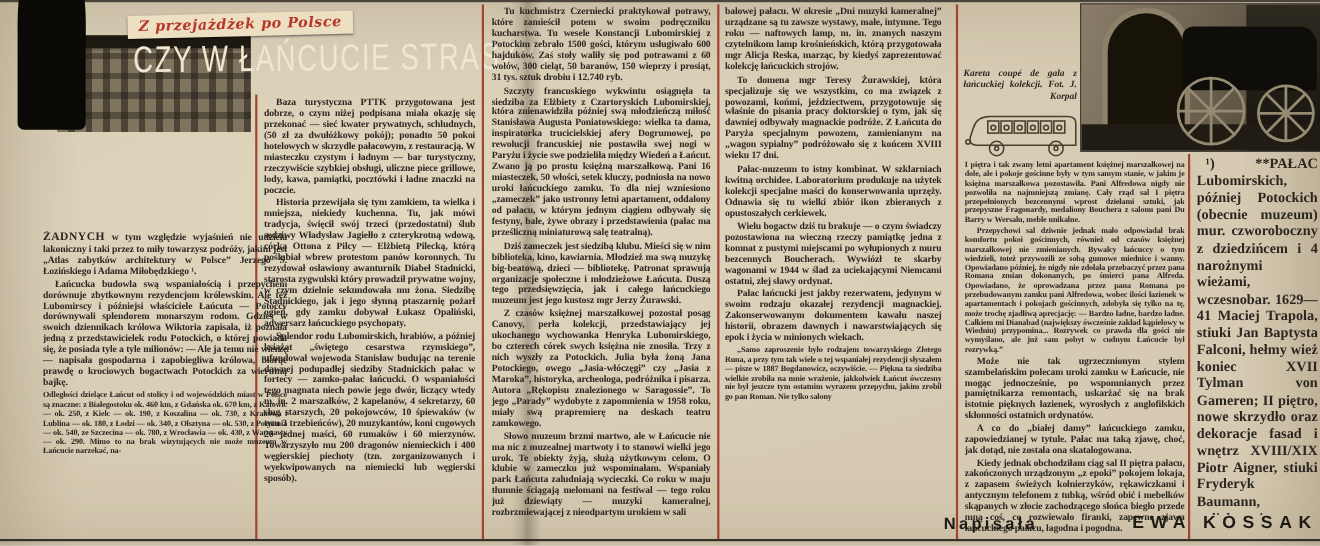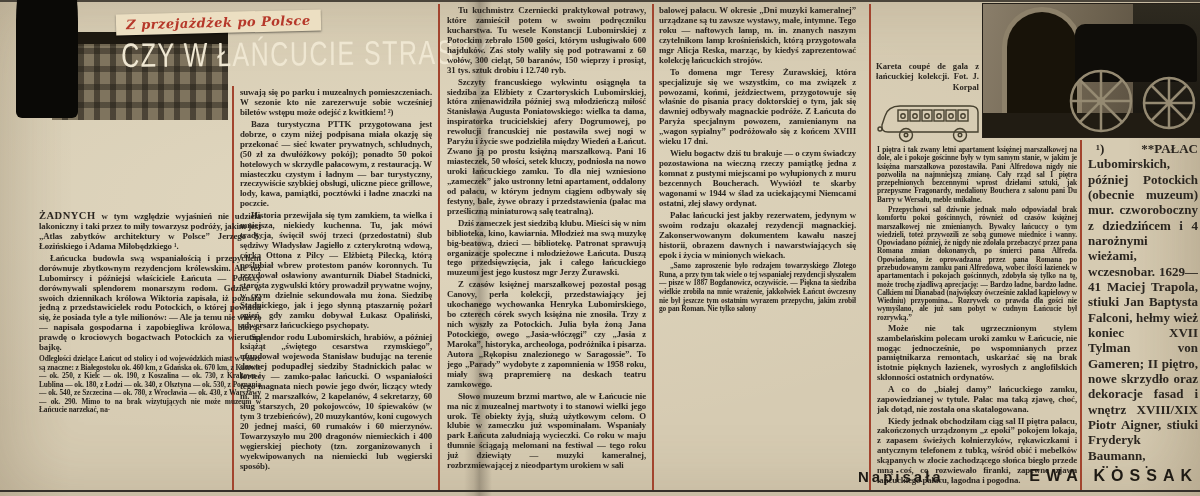--- a/index.html
+++ b/index.html
@@ -41,21 +41,21 @@
   .col p{margin:0 0 2px 0;text-indent:11px;}
   .col p.noindent{text-indent:0;}
   .small{font-size:7.4px;line-height:1.15;font-weight:700;}
   .lead{font-size:10.5px;letter-spacing:.5px;}
   #col1{left:8px;top:210px;width:222px;height:279px;margin-left:31px;}
   #col2{left:240px;top:88px;width:192px;height:401px;}
   #col3{left:447px;top:6px;width:199px;height:483px;}
   #col4{left:659px;top:6px;width:197px;height:483px;}
   #col5{left:877px;top:146px;width:200px;height:343px;}
   #col5 p{line-height:1.12;}
-  .caption{left:876px;top:61px;width:103px;font-family:"Liberation Serif", serif;font-weight:700;font-size:8.6px;line-height:1.2;text-align:justify;text-align-last:right;}
+  .caption{left:876px;top:61px;width:103px;font-family:"Liberation Serif", serif;font-style:italic;font-weight:700;font-size:8.6px;line-height:1.2;text-align:justify;text-align-last:right;}
   .footnote{left:1088px;top:141px;width:110px;height:327px;text-align:justify;font-size:13px;line-height:1.18;font-weight:700;overflow:hidden;}
   .footnote p{margin:0 0 3px 0;text-indent:8px;}
   
   .vrule{width:2px;background:#a2442e;}
   #r1{left:232px;top:86px;height:404px;}
   #r2{left:438px;top:4px;height:486px;}
   #r3{left:652px;top:4px;height:486px;}
   #r4{left:869px;top:4px;height:486px;}
   #r5{left:1080px;top:140px;height:350px;}
   .topline{left:0;top:0;width:1200px;height:2px;background:#4a443a;}
@@ -95,38 +95,38 @@
   <div class="abs vrule" id="r4"></div>
   <div class="abs vrule" id="r5"></div>
 
   <div class="col" id="col1">
     <p class="noindent"><span class="lead">ŻADNYCH</span><span> w tym względzie wyjaśnień nie udziela lakoniczny i taki przez to miły towarzysz podróży, jakim jest „Atlas zabytków architektury w Polsce” Jerzego S. Łozińskiego i Adama Miłobędzkiego ¹.</span></p>
     <p>Łańcucka budowla swą wspaniałością i przepychem dorównuje zbytkownym rezydencjom królewskim. Ale też Lubomirscy i późniejsi właściciele Łańcuta — Potoccy dorównywali splendorem monarszym rodom. Gdzieś w swoich dziennikach królowa Wiktoria zapisała, iż poznała jedną z przedstawicielek rodu Potockich, o której powiada się, że posiada tyle a tyle milionów: — Ale ja temu nie wierzę — napisała gospodarna i zapobiegliwa królowa, biorąc prawdę o krociowych bogactwach Potockich za wierutną bajkę.</p>
     <p class="small noindent">Odległości dzielące Łańcut od stolicy i od wojewódzkich miast w Polsce są znaczne: z Białegostoku ok. 460 km, z Gdańska ok. 670 km, z Katowic — ok. 250, z Kielc — ok. 190, z Koszalina — ok. 730, z Krakowa i Lublina — ok. 180, z Łodzi — ok. 340, z Olsztyna — ok. 530, z Poznania — ok. 540, ze Szczecina — ok. 780, z Wrocławia — ok. 430, z Warszawy — ok. 290. Mimo to na brak wizytujących nie może muzeum w Łańcucie narzekać, na-</p>
   </div>
 
   <div class="col" id="col2">
-    <p class="noindent">suwają się po parku i muzealnych pomieszczeniach. W sezonie kto nie zarezerwuje sobie wcześniej biletów wstępu może odejść z kwitkiem! ²)</p>
     <p>Baza turystyczna PTTK przygotowana jest dobrze, o czym niżej podpisana miała okazję się przekonać — sieć kwater prywatnych, schludnych, (50 zł za dwułóżkowy pokój); ponadto 50 pokoi hotelowych w skrzydle pałacowym, z restauracją. W miasteczku czystym i ładnym — bar turystyczny, rzeczywiście szybkiej obsługi, uliczne piece grillowe, lody, kawa, pamiątki, pocztówki i ładne znaczki na poczcie.</p>
     <p>Historia przewijała się tym zamkiem, ta wielka i mniejsza, niekiedy kuchenna. Tu, jak mówi tradycja, święcił swój trzeci (przedostatni) ślub sędziwy Władysław Jagiełło z czterykrotną wdową, córką Ottona z Pilcy — Elżbietą Pilecką, którą poślubiał wbrew protestom panów koronnych. Tu rezydował osławiony awanturnik Diabeł Stadnicki, starosta zygwulski który prowadził prywatne wojny, w czym dzielnie sekundowała mu żona. Siedzibę Stadnickiego, jak i jego słynną ptaszarnię pożarł ogień, gdy zamku dobywał Łukasz Opaliński, adwersarz łańcuckiego psychopaty.</p>
     <p>Splendor rodu Lubomirskich, hrabiów, a później książąt „świętego cesarstwa rzymskiego”, ufundował wojewoda Stanisław budując na terenie dawnej podupadłej siedziby Stadnickich pałac w fortecy — zamko-pałac łańcucki. O wspaniałości tego magnata niech powie jego dwór, liczący wtedy m. in. 2 marszałków, 2 kapelanów, 4 sekretarzy, 60 sług starszych, 20 pokojowców, 10 śpiewaków (w tym 3 trzebieńców), 20 muzykantów, koni cugowych 20 jednej maści, 60 rumaków i 60 mierzynów. Towarzyszyło mu 200 dragonów niemieckich i 400 węgierskiej piechoty (tzn. zorganizowanych i wyekwipowanych na niemiecki lub węgierski sposób).</p>
   </div>
 
   <div class="col" id="col3">
     <p>Tu kuchmistrz Czerniecki praktykował potrawy, które zamieścił potem w swoim podręczniku kucharstwa. Tu wesele Konstancji Lubomirskiej z Potockim zebrało 1500 gości, którym usługiwało 600 hajduków. Zaś stoły waliły się pod potrawami z 60 wołów, 300 cieląt, 50 baranów, 150 wieprzy i prosiąt, 31 tys. sztuk drobiu i 12.740 ryb.</p>
     <p>Szczyty francuskiego wykwintu osiągnęła ta siedziba za Elżbiety z Czartoryskich Lubomirskiej, która znienawidziła później swą młodzieńczą miłość Stanisława Augusta Poniatowskiego: wielka ta dama, inspiratorka trucicielskiej afery Dogrumowej, po rewolucji francuskiej nie postawiła swej nogi w Paryżu i życie swe podzieliła między Wiedeń a Łańcut. Zwano ją po prostu księżną marszałkową. Pani 16 miasteczek, 50 włości, setek kluczy, podniosła na nowo uroki łańcuckiego zamku. To dla niej wzniesiono „zameczek” jako ustronny letni apartament, oddalony od pałacu, w którym jednym ciągiem odbywały się festyny, bale, żywe obrazy i przedstawienia (pałac ma prześliczną miniaturową salę teatralną).</p>
     <p>Dziś zameczek jest siedzibą klubu. Mieści się w nim biblioteka, kino, kawiarnia. Młodzież ma swą muzykę big-beatową, dzieci — bibliotekę. Patronat sprawują organizacje społeczne i młodzieżowe Łańcuta. Duszą tego przedsięwzięcia, jak i całego łańcuckiego muzeum jest jego kustosz mgr Jerzy Żurawski.</p>
     <p>Z czasów księżnej marszałkowej pozostał posąg Canovy, perła kolekcji, przedstawiający jej ukochanego wychowanka Henryka Lubomirskiego, bo czterech córek swych księżna nie znosiła. Trzy z nich wyszły za Potockich. Julia była żoną Jana Potockiego, owego „Jasia-włóczęgi” czy „Jasia z Maroka”, historyka, archeologa, podróżnika i pisarza. Autora „Rękopisu znalezionego w Saragossie”. To jego „Parady” wydobyte z zapomnienia w 1958 roku, miały swą prapremierę na deskach teatru zamkowego.</p>
     <p>Słowo muzeum brzmi martwo, ale w Łańcucie nie ma nic z muzealnej martwoty i to stanowi wielki jego urok. Te obiekty żyją, służą użytkowym celom. O klubie w zameczku już wspominałam. Wspaniały park Łańcuta zaludniają wycieczki. Co roku w maju tłumnie ściągają melomani na festiwal — tego roku już dziewiąty — muzyki kameralnej, rozbrzmiewającej z nieodpartym urokiem w sali</p>
   </div>
   <div class="abs crease"></div>
 
   <div class="col" id="col4">
     <p class="noindent">balowej pałacu. W okresie „Dni muzyki kameralnej” urządzane są tu zawsze wystawy, małe, intymne. Tego roku — naftowych lamp, m. in. znanych naszym czytelnikom lamp krośnieńskich, którą przygotowała mgr Alicja Reska, marząc, by kiedyś zaprezentować kolekcję łańcuckich strojów.</p>
     <p>To domena mgr Teresy Żurawskiej, która specjalizuje się we wszystkim, co ma związek z powozami, końmi, jeździectwem, przygotowuje się właśnie do pisania pracy doktorskiej o tym, jak się dawniej odbywały magnackie podróże. Z Łańcuta do Paryża specjalnym powozem, zamienianym na „wagon sypialny” podróżowało się z końcem XVIII wieku 17 dni.</p>
+    <p>Pałac-muzeum to istny kombinat. W szklarniach kwitną orchidee. Laboratorium produkuje na użytek kolekcji specjalne maści do konserwowania uprzęży. Odnawia się tu wielki zbiór ikon zbieranych z opustoszałych cerkiewek.</p>
     <p>Wielu bogactw dziś tu brakuje — o czym świadczy pozostawiona na wieczną rzeczy pamiątkę jedna z komnat z pustymi miejscami po wyłupionych z muru bezcennych Boucherach. Wywiózł te skarby wagonami w 1944 w ślad za uciekającymi Niemcami ostatni, złej sławy ordynat.</p>
     <p>Pałac łańcucki jest jakby rezerwatem, jedynym w swoim rodzaju okazałej rezydencji magnackiej. Zakonserwowanym dokumentem kawału naszej historii, obrazem dawnych i nawarstwiających się epok i życia w minionych wiekach.</p>
     <p class="small">„Samo zaproszenie było rodzajem towarzyskiego Złotego Runa, a przy tym tak wiele o tej wspaniałej rezydencji słyszałem — pisze w 1887 Bogdanowicz, oczywiście. — Piękna ta siedziba wielkie zrobiła na mnie wrażenie, jakkolwiek Łańcut ówczesny nie był jeszcze tym ostatnim wyrazem przepychu, jakim zrobił go pan Roman. Nie tylko salony</p>
   </div>
 
   <div class="abs photo-carriage">
     <div class="arch"></div>
     <div class="carriage-rightdark"></div>
     <div class="carriage-body"></div>
     <div class="carriage-floor"></div>

